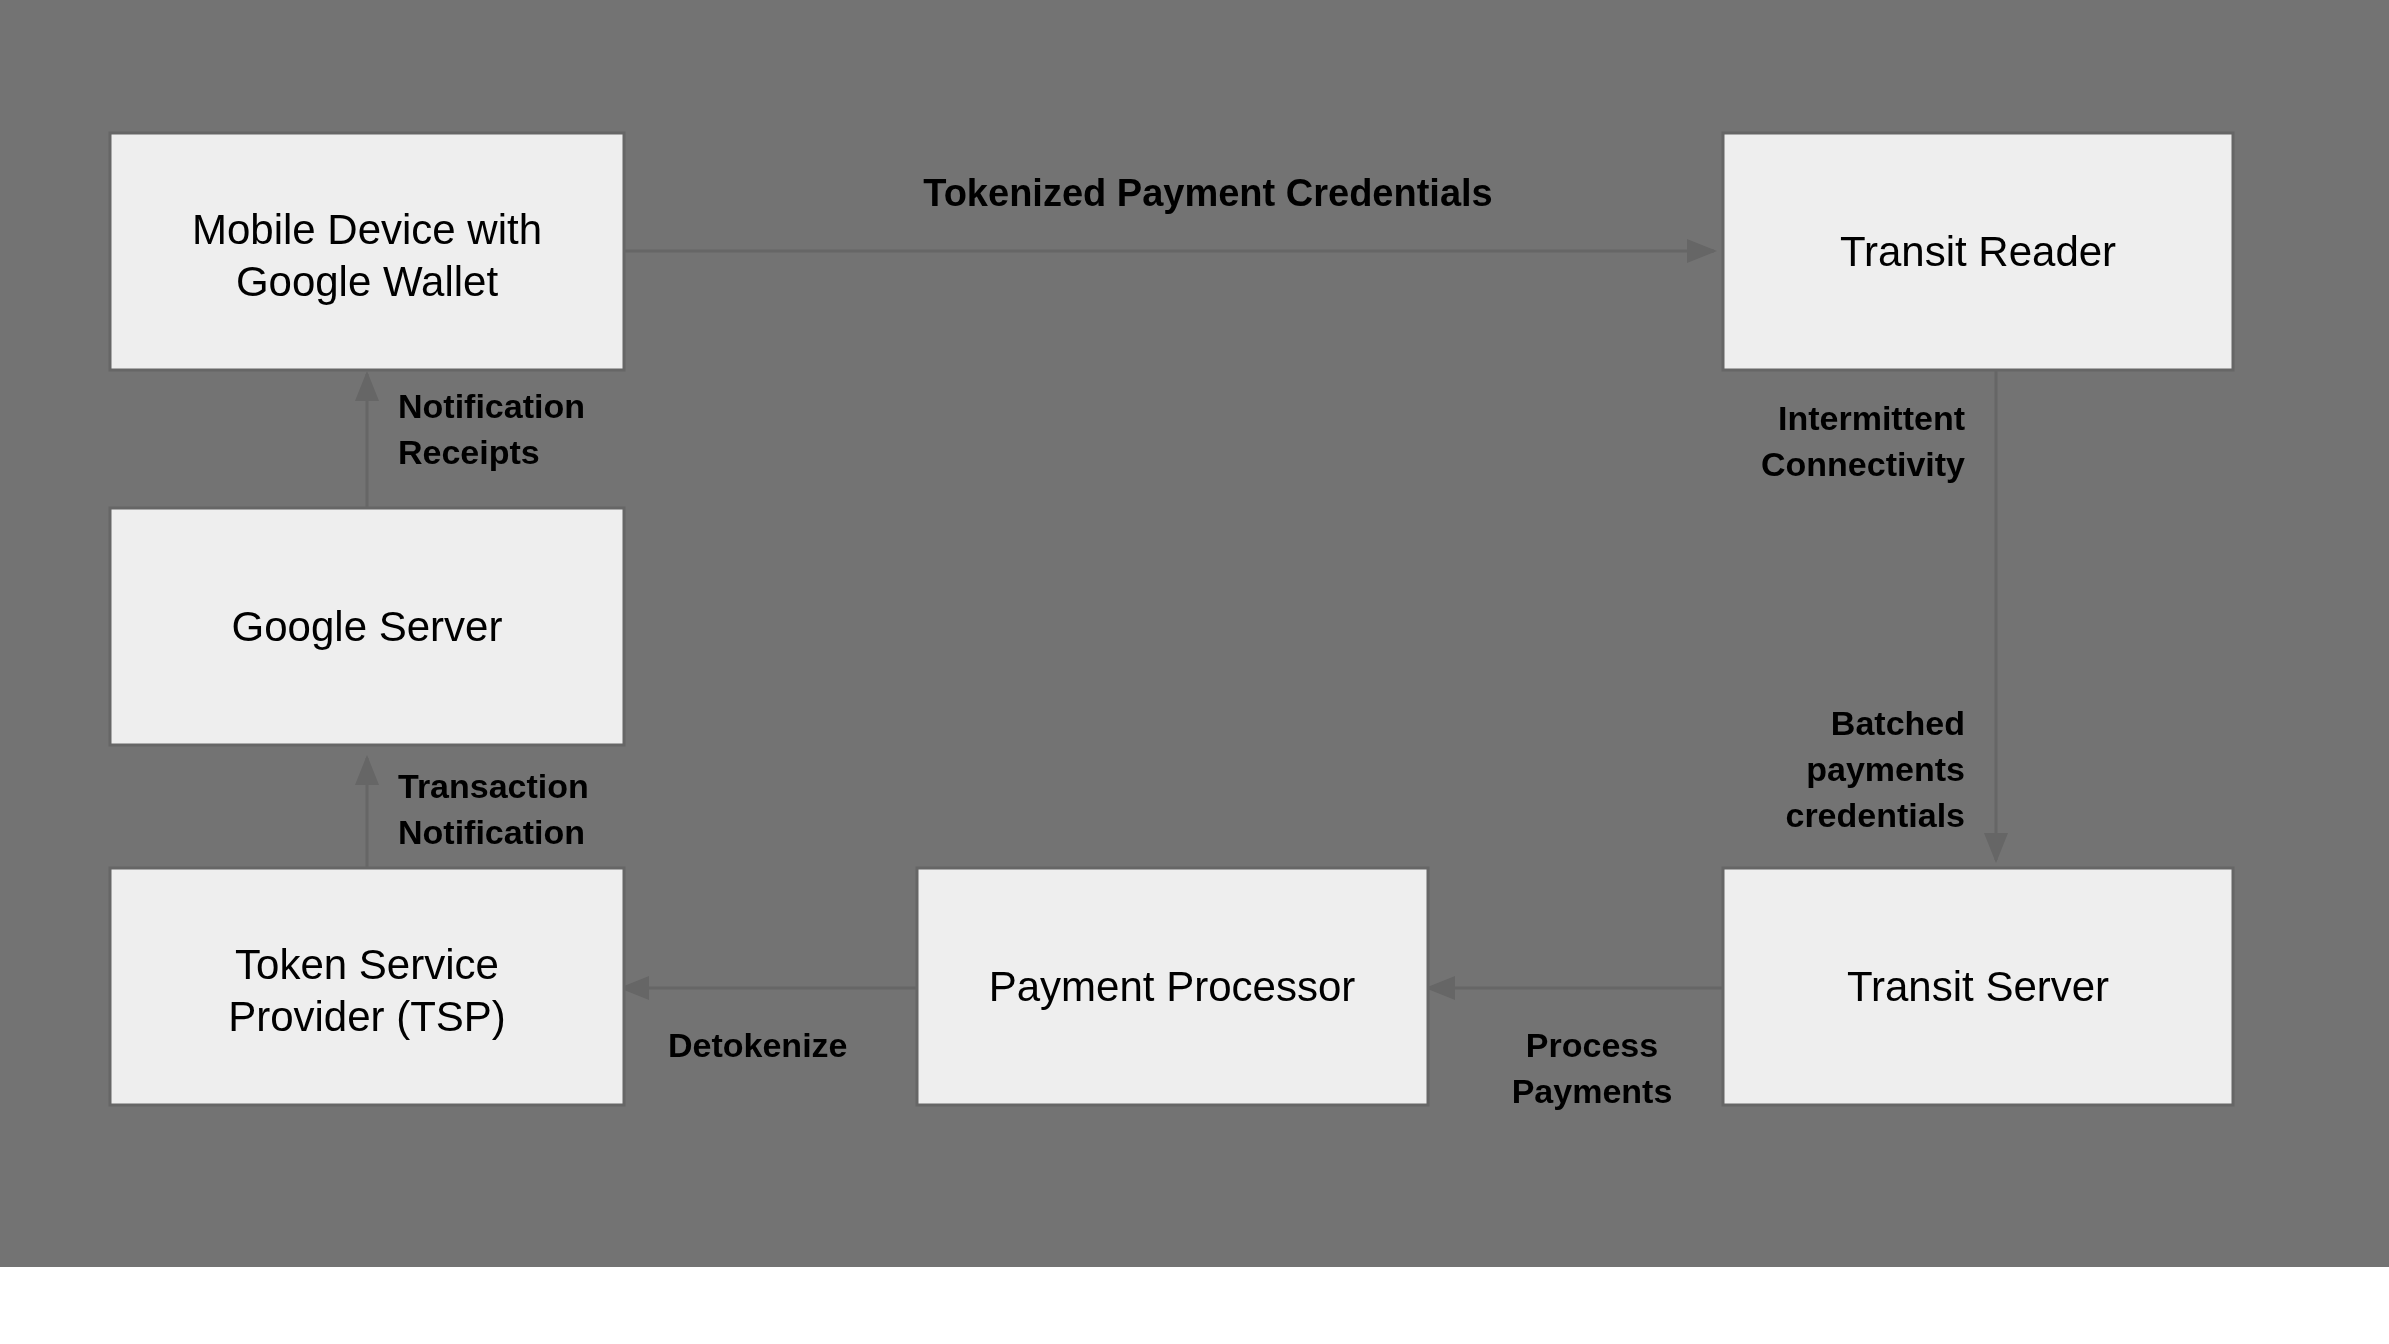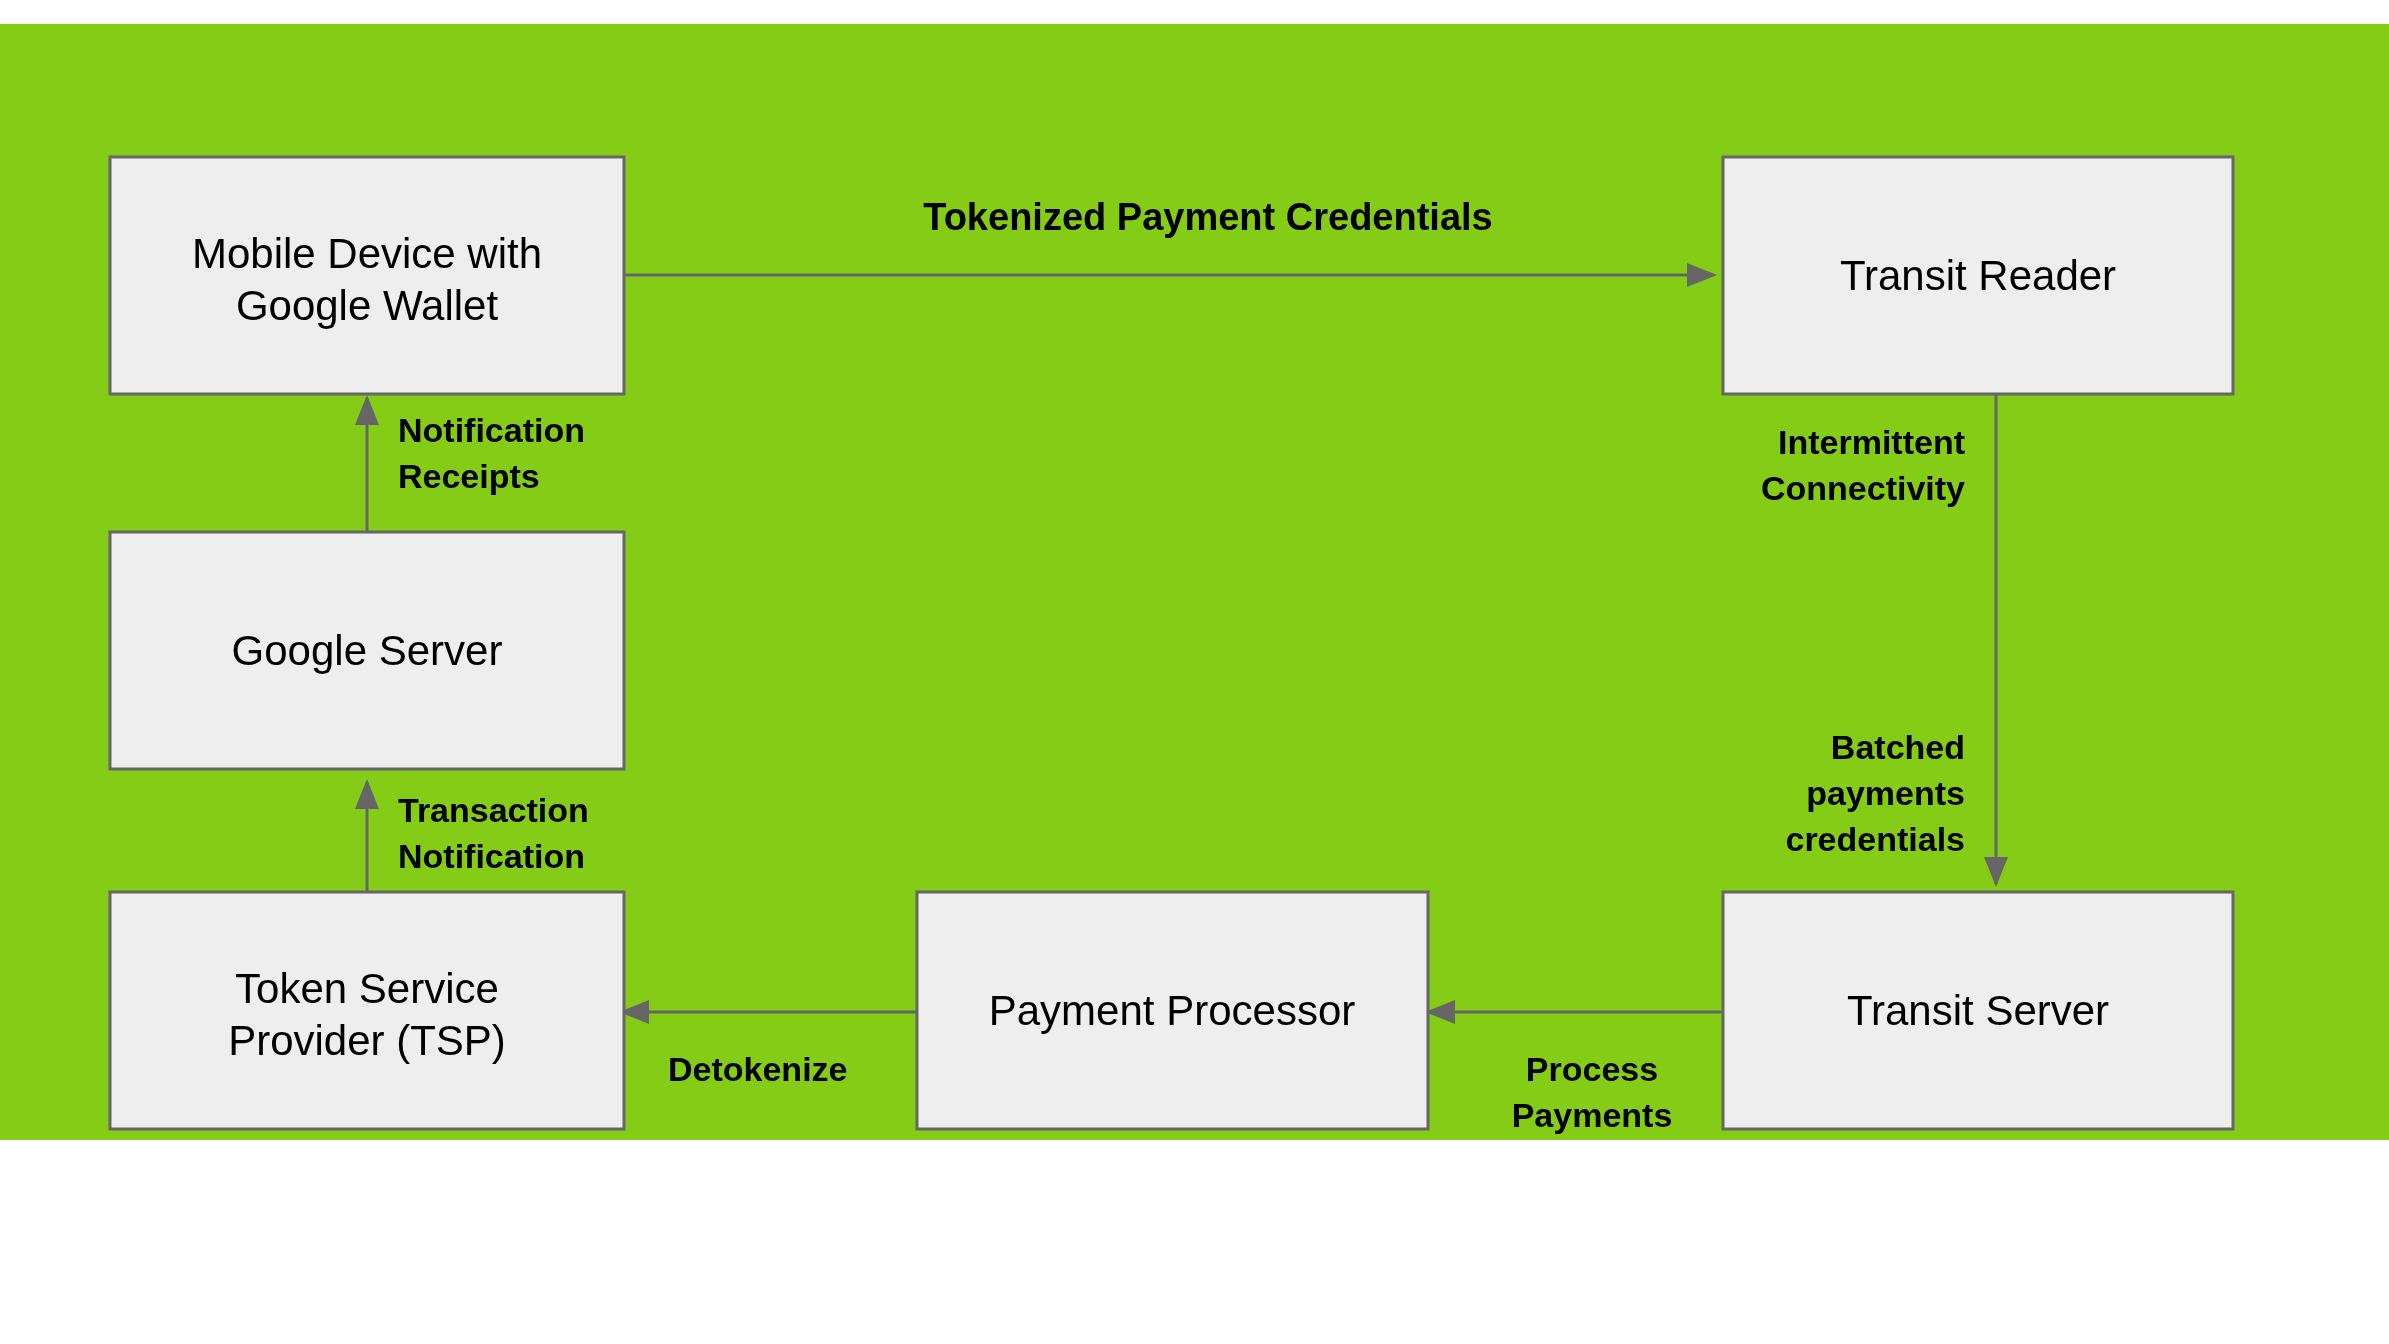--- a/index.html
+++ b/index.html
@@ -9,23 +9,22 @@
   }
   body {
     width: 2389px;
     height: 1344px;
     overflow: hidden;
     font-family: "Liberation Sans", sans-serif;
   }
   #diagram-root {
     position: relative;
     width: 2389px;
-    height: 1116px;
-    background: #84cc16;
-    margin-top: 24px;
+    height: 1267px;
+    background: #737373;
   }
   svg.diagram-canvas {
     position: absolute;
     top: 0;
     left: 0;
     width: 2389px;
     height: 1344px;
     display: block;
   }
   .node-box {

